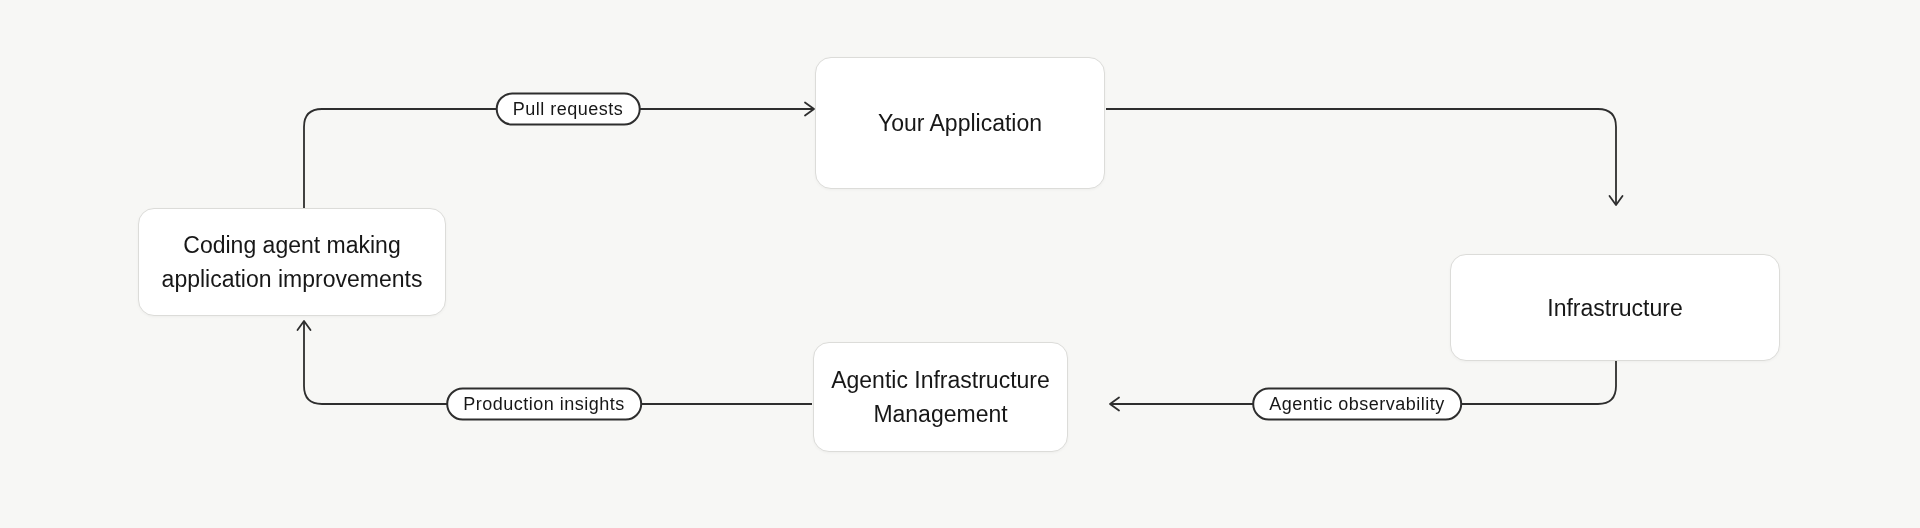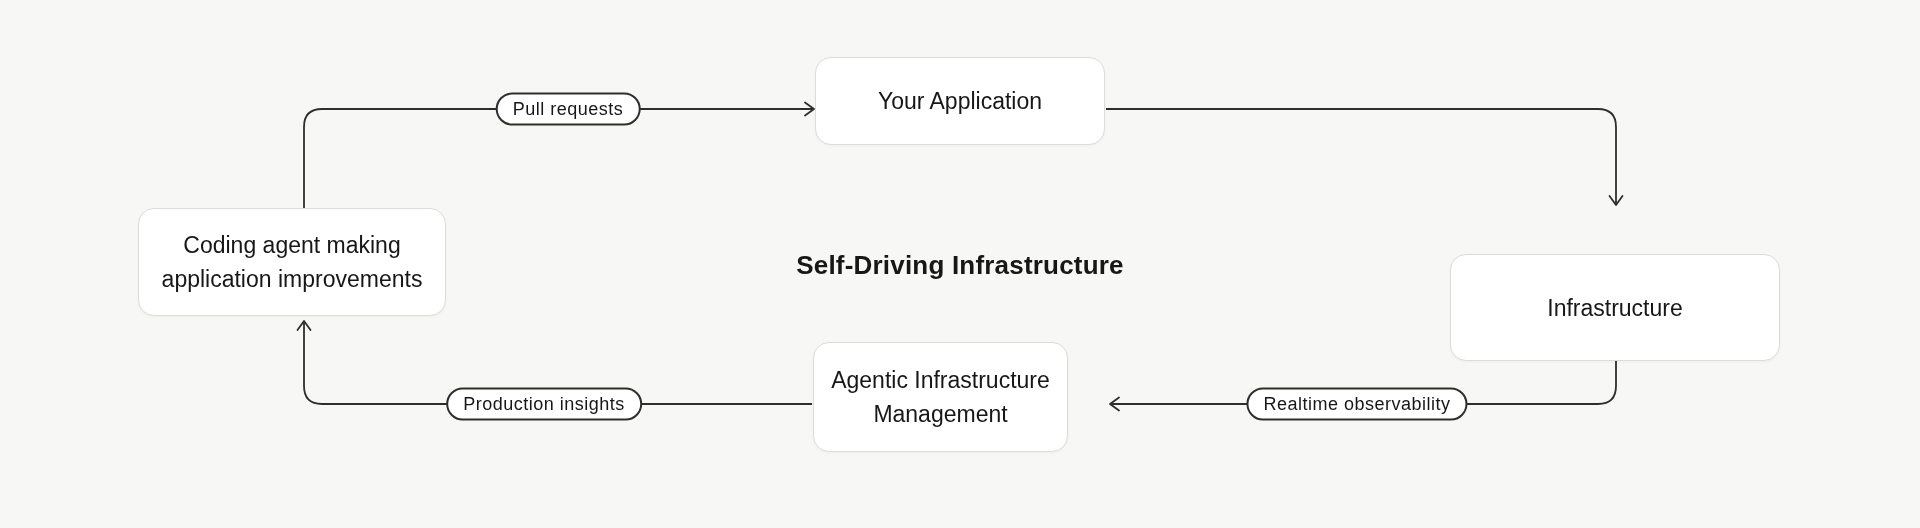--- a/index.html
+++ b/index.html
@@ -16,21 +16,21 @@
   .edges-svg path{fill:none; stroke:var(--line); stroke-width:1.8;}
   .edges-svg path.chev{stroke-linecap:round; stroke-linejoin:round;}
   .node{
     position:absolute; box-sizing:border-box;
     display:flex; align-items:center; justify-content:center; text-align:center;
     background:var(--nodeBg); border:1px solid var(--nodeBorder); border-radius:16px;
     font-size:23px; line-height:34px; padding:0 14px;
     box-shadow:0 1px 3px rgba(0,0,0,0.04);
   }
   .node-coding{left:138px; top:208px; width:308px; height:108px;}
-  .node-application{left:815px; top:57px; width:290px; height:88px;}
+  .node-application{left:815px; top:57px; width:290px; height:132px;}
   .node-infrastructure{left:1450px; top:210px; width:330px; height:107px;margin-top:44px;}
   .node-agentic{left:813px; top:342px; width:255px; height:110px;}
   .pill{
     position:absolute; transform:translate(-50%,-50%); white-space:nowrap;
     background:var(--nodeBg); border:2px solid var(--line); border-radius:999px;
     font-family:Liberation Sans, sans-serif; font-size:18px; letter-spacing:0.5px;
     padding:4px 15px; color:var(--text);
   }
   .pill-pull{left:568px; top:109px;}
   .pill-framework{left:1358px; top:109px;}
@@ -73,19 +73,18 @@
     <span>Infrastructure</span>
   </div>
 
   <div class="node node-agentic">
     <span>Agentic Infrastructure Management</span>
   </div>
 
   <div class="pill pill-pull">Pull requests</div>
 
 
-  <div class="pill pill-realtime">Realtime observability</div>
+  <div class="pill pill-realtime">Agentic observability</div>
 
   <div class="pill pill-production">Production insights</div>
 
-  <div class="title">Self-Driving Infrastructure</div>
 
 </div>
 
 </body></html>

